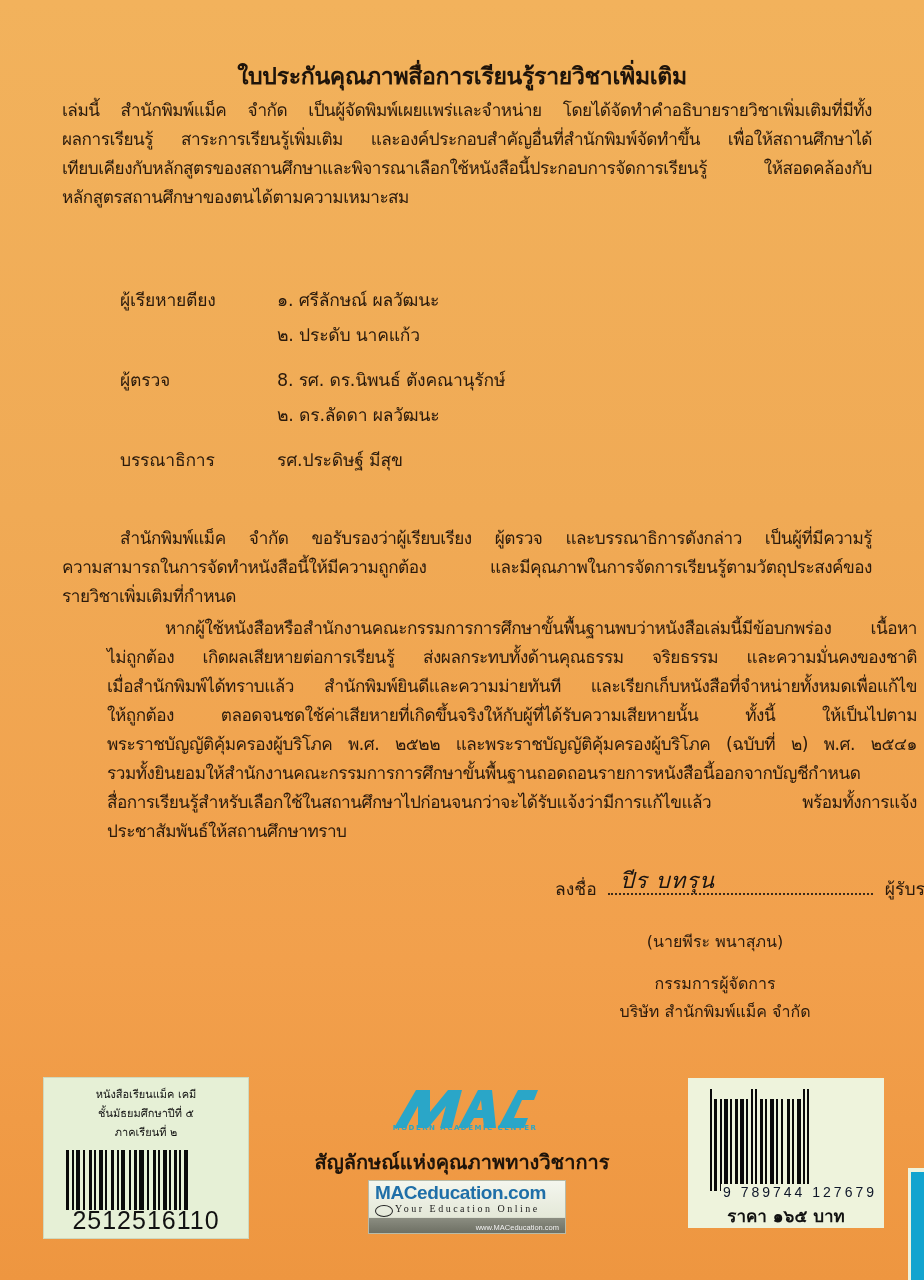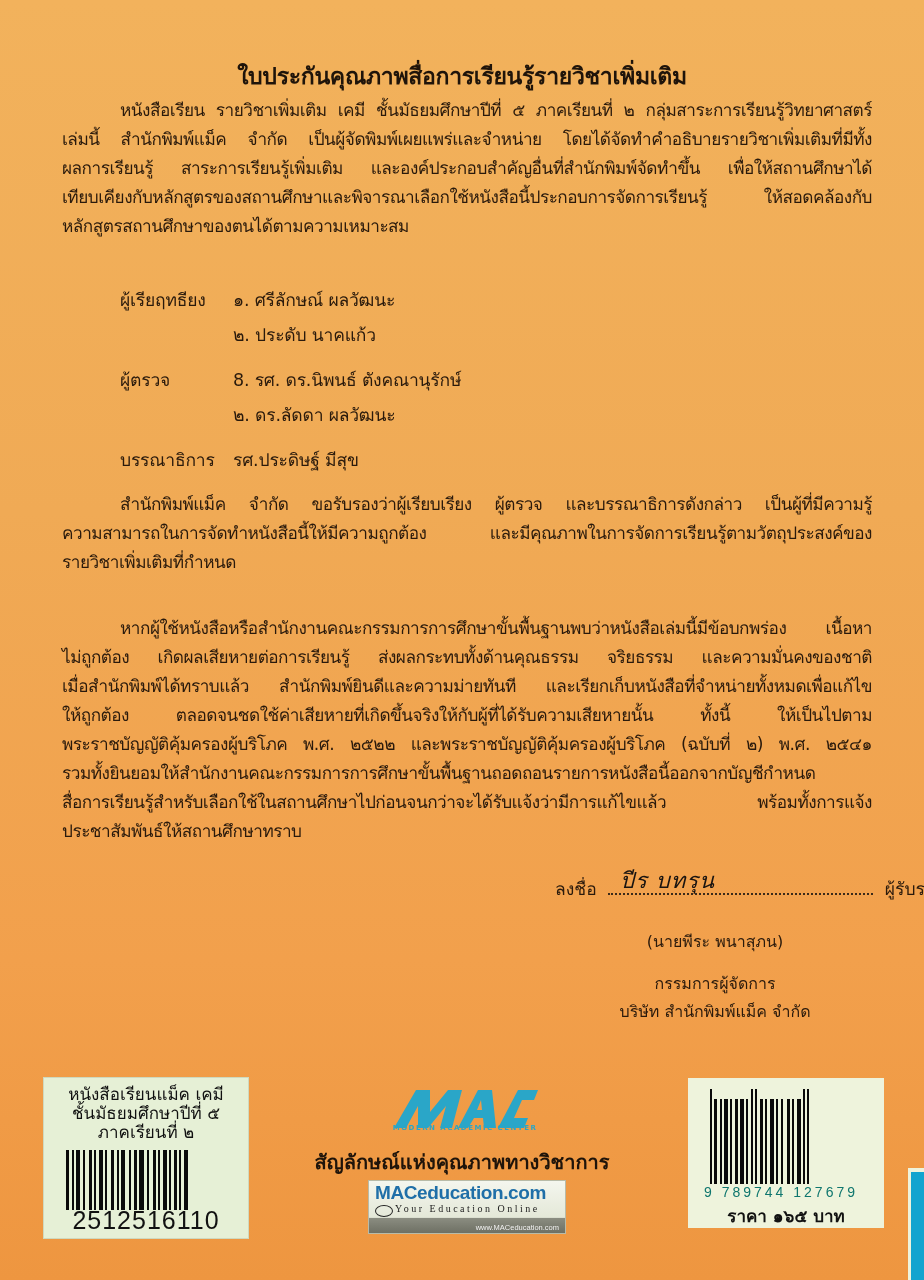--- a/index.html
+++ b/index.html
@@ -21,54 +21,54 @@
   }
   .para .line { display: block; white-space: nowrap; text-align: justify; text-align-last: justify; }
   .para .line.first { padding-left: 58px; }
   .para .line.last { text-align-last: left; }
   .credits {
     position: absolute; left: 120px; top: 283px;
     font-size: 17.5px; color: #2a1a0c; letter-spacing: -0.2px;
   }
   .credit-group { display: flex; margin-bottom: 10px; }
   .credit-role { width: 113px; }
-  .credit-names .n { height: 35px; line-height: 35px; display: block; }
+  .credit-names .n { height: 35px; line-height: 35px; display: block; margin-left: 44px; }
   .credit-role { line-height: 35px; }
   .sig-block {
     position: absolute; left: 545px; width: 340px; text-align: center;
     font-size: 16px; color: #2a1a0c;
   }
   .sign-line { position: absolute; left: 555px; top: 875px; font-size: 17.5px; white-space: nowrap; }
   .sign-line .dots { display: inline-block; width: 265px; border-bottom: 2px dotted #3a2a1a; margin: 0 6px; height: 14px; vertical-align: baseline; position: relative; }
   .signature {
     position: absolute; left: 620px; top: 863px; font-family: "DejaVu Serif", serif;
     font-style: italic; font-size: 22px; color: #1a1410; letter-spacing: 1px;
   }
   .label-box {
     position: absolute; left: 44px; top: 1078px; width: 204px; height: 160px;
     background: #e6f0d6; box-shadow: 0 0 0 1px #cfd9bf;
   }
   .label-box .lt {
-    text-align: center; font-size: 17px; line-height: 19px; color: #111; padding-top: 7px;
+    text-align: center; font-size: 11px; line-height: 19px; color: #111; padding-top: 7px;
   }
   .barcode { display: flex; align-items: flex-end; }
   .barcode span { display: inline-block; background: #0a0a0a; }
   .label-box .barcode { position: absolute; left: 22px; top: 72px; height: 60px; }
   .label-box .bnum {
     position: absolute; left: 0; right: 0; top: 128px; text-align: center;
     font-family: "Liberation Sans", sans-serif; font-size: 25px; color: #111; letter-spacing: 1px;
   }
   .price-box {
     position: absolute; left: 688px; top: 1078px; width: 196px; height: 150px;
     background: #eef3dc;
   }
   .price-box .barcode { position: absolute; left: 22px; top: 11px; height: 102px; }
   .price-box .isbn {
-    position: absolute; left: 14px; top: 106px; font-family: "Liberation Sans", sans-serif;
-    font-size: 14px; color: #0f766e; letter-spacing: 3px; background: #eef3dc; padding: 0 2px;
+    position: absolute; left: 33px; top: 106px; font-family: "Liberation Sans", sans-serif;
+    font-size: 14px; color: #0f172a; letter-spacing: 3px; background: #eef3dc; padding: 0 2px;
   }
   .price-box .price {
     position: absolute; left: 0; right: 0; top: 124px; text-align: center;
     font-size: 17px; font-weight: bold; color: #111;
   }
   .blue-edge {
     position: absolute; left: 908px; top: 1168px; width: 16px; height: 112px;
     background: #12a4cf; border-top: 4px solid #eef3dc; border-left: 3px solid #eef3dc;
   }
   .mac-logo { position: absolute; left: 390px; top: 1082px; width: 150px; height: 52px; }
@@ -103,57 +103,56 @@
   }
 </style>
 </head>
 <body>
 
 <div class="page">
 
   <div class="title">ใบประกันคุณภาพสื่อการเรียนรู้รายวิชาเพิ่มเติม</div>
 
   <div class="para" style="top:96px;">
-    <span class="line first">หนังสือเรียน รายวิชาเพิ่มเติม เคมี ชั้นมัธยมศึกษาปีที่ ๕ ภาคเรียนที่ ๒ กลุ่มสาระการเรียนรู้วิทยาศาสตร์</span>
     <span class="line">เล่มนี้ สำนักพิมพ์แม็ค จำกัด เป็นผู้จัดพิมพ์เผยแพร่และจำหน่าย โดยได้จัดทำคำอธิบายรายวิชาเพิ่มเติมที่มีทั้ง</span>
     <span class="line">ผลการเรียนรู้ สาระการเรียนรู้เพิ่มเติม และองค์ประกอบสำคัญอื่นที่สำนักพิมพ์จัดทำขึ้น เพื่อให้สถานศึกษาได้</span>
     <span class="line">เทียบเคียงกับหลักสูตรของสถานศึกษาและพิจารณาเลือกใช้หนังสือนี้ประกอบการจัดการเรียนรู้ ให้สอดคล้องกับ</span>
     <span class="line last">หลักสูตรสถานศึกษาของตนได้ตามความเหมาะสม</span>
   </div>
 
   <div class="credits">
     <div class="credit-group">
-      <div class="credit-role">ผู้เรียฤทธียง</div>
+      <div class="credit-role">ผู้เรียหายตียง</div>
       <div class="credit-names">
         <span class="n">๑. ศรีลักษณ์ ผลวัฒนะ</span>
         <span class="n">๒. ประดับ นาคแก้ว</span>
       </div>
     </div>
     <div class="credit-group">
       <div class="credit-role">ผู้ตรวจ</div>
       <div class="credit-names">
         <span class="n">8. รศ. ดร.นิพนธ์ ตังคณานุรักษ์</span>
         <span class="n">๒. ดร.ลัดดา ผลวัฒนะ</span>
       </div>
     </div>
     <div class="credit-group">
       <div class="credit-role">บรรณาธิการ</div>
       <div class="credit-names">
         <span class="n">รศ.ประดิษฐ์ มีสุข</span>
       </div>
     </div>
   </div>
 
-  <div class="para" style="top:490px;">
+  <div class="para" style="top:524px;font-family:Liberation Serif, serif;">
     <span class="line first">สำนักพิมพ์แม็ค จำกัด ขอรับรองว่าผู้เรียบเรียง ผู้ตรวจ และบรรณาธิการดังกล่าว เป็นผู้ที่มีความรู้</span>
     <span class="line">ความสามารถในการจัดทำหนังสือนี้ให้มีความถูกต้อง และมีคุณภาพในการจัดการเรียนรู้ตามวัตถุประสงค์ของ</span>
     <span class="line last">รายวิชาเพิ่มเติมที่กำหนด</span>
   </div>
 
-  <div class="para" style="top:614px;">
+  <div class="para" style="top:614px;margin-left:45px;">
     <span class="line first">หากผู้ใช้หนังสือหรือสำนักงานคณะกรรมการการศึกษาขั้นพื้นฐานพบว่าหนังสือเล่มนี้มีข้อบกพร่อง เนื้อหา</span>
     <span class="line">ไม่ถูกต้อง เกิดผลเสียหายต่อการเรียนรู้ ส่งผลกระทบทั้งด้านคุณธรรม จริยธรรม และความมั่นคงของชาติ</span>
     <span class="line">เมื่อสำนักพิมพ์ได้ทราบแล้ว สำนักพิมพ์ยินดีและความม่ายทันที และเรียกเก็บหนังสือที่จำหน่ายทั้งหมดเพื่อแก้ไข</span>
     <span class="line">ให้ถูกต้อง ตลอดจนชดใช้ค่าเสียหายที่เกิดขึ้นจริงให้กับผู้ที่ได้รับความเสียหายนั้น ทั้งนี้ ให้เป็นไปตาม</span>
     <span class="line">พระราชบัญญัติคุ้มครองผู้บริโภค พ.ศ. ๒๕๒๒ และพระราชบัญญัติคุ้มครองผู้บริโภค (ฉบับที่ ๒) พ.ศ. ๒๕๔๑</span>
     <span class="line">รวมทั้งยินยอมให้สำนักงานคณะกรรมการการศึกษาขั้นพื้นฐานถอดถอนรายการหนังสือนี้ออกจากบัญชีกำหนด</span>
     <span class="line">สื่อการเรียนรู้สำหรับเลือกใช้ในสถานศึกษาไปก่อนจนกว่าจะได้รับแจ้งว่ามีการแก้ไขแล้ว พร้อมทั้งการแจ้ง</span>
     <span class="line last">ประชาสัมพันธ์ให้สถานศึกษาทราบ</span>
   </div>
 

